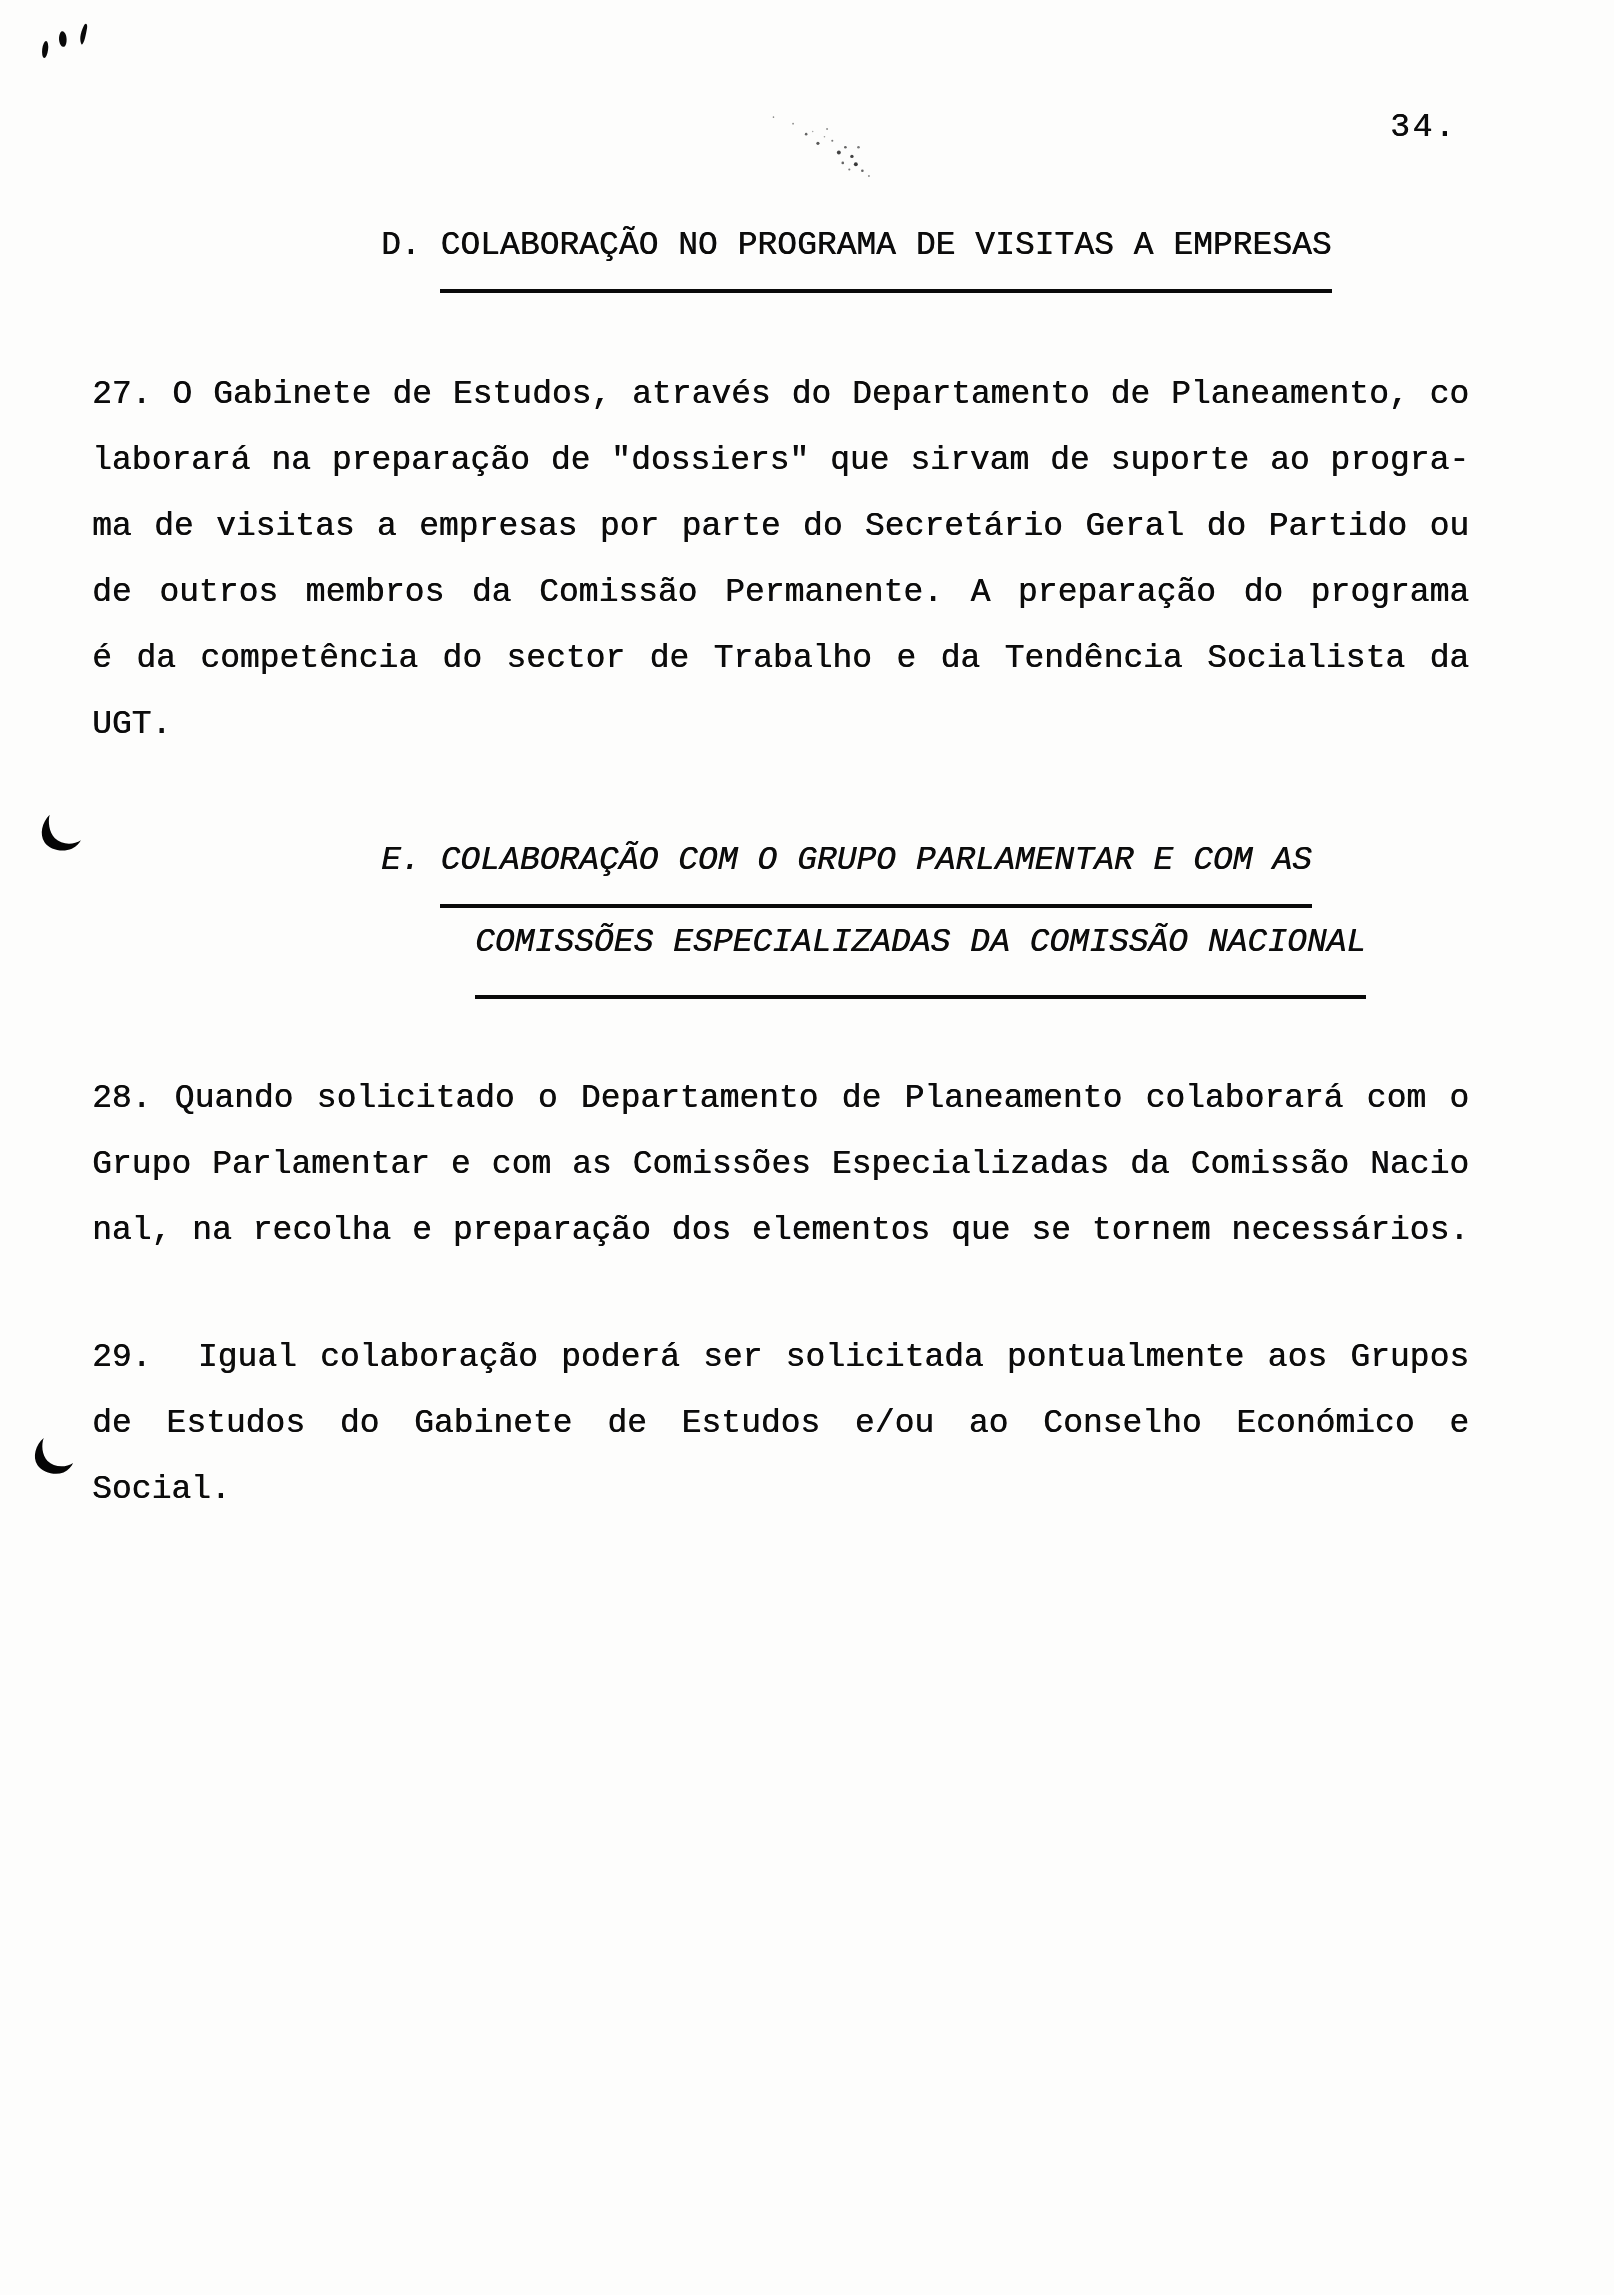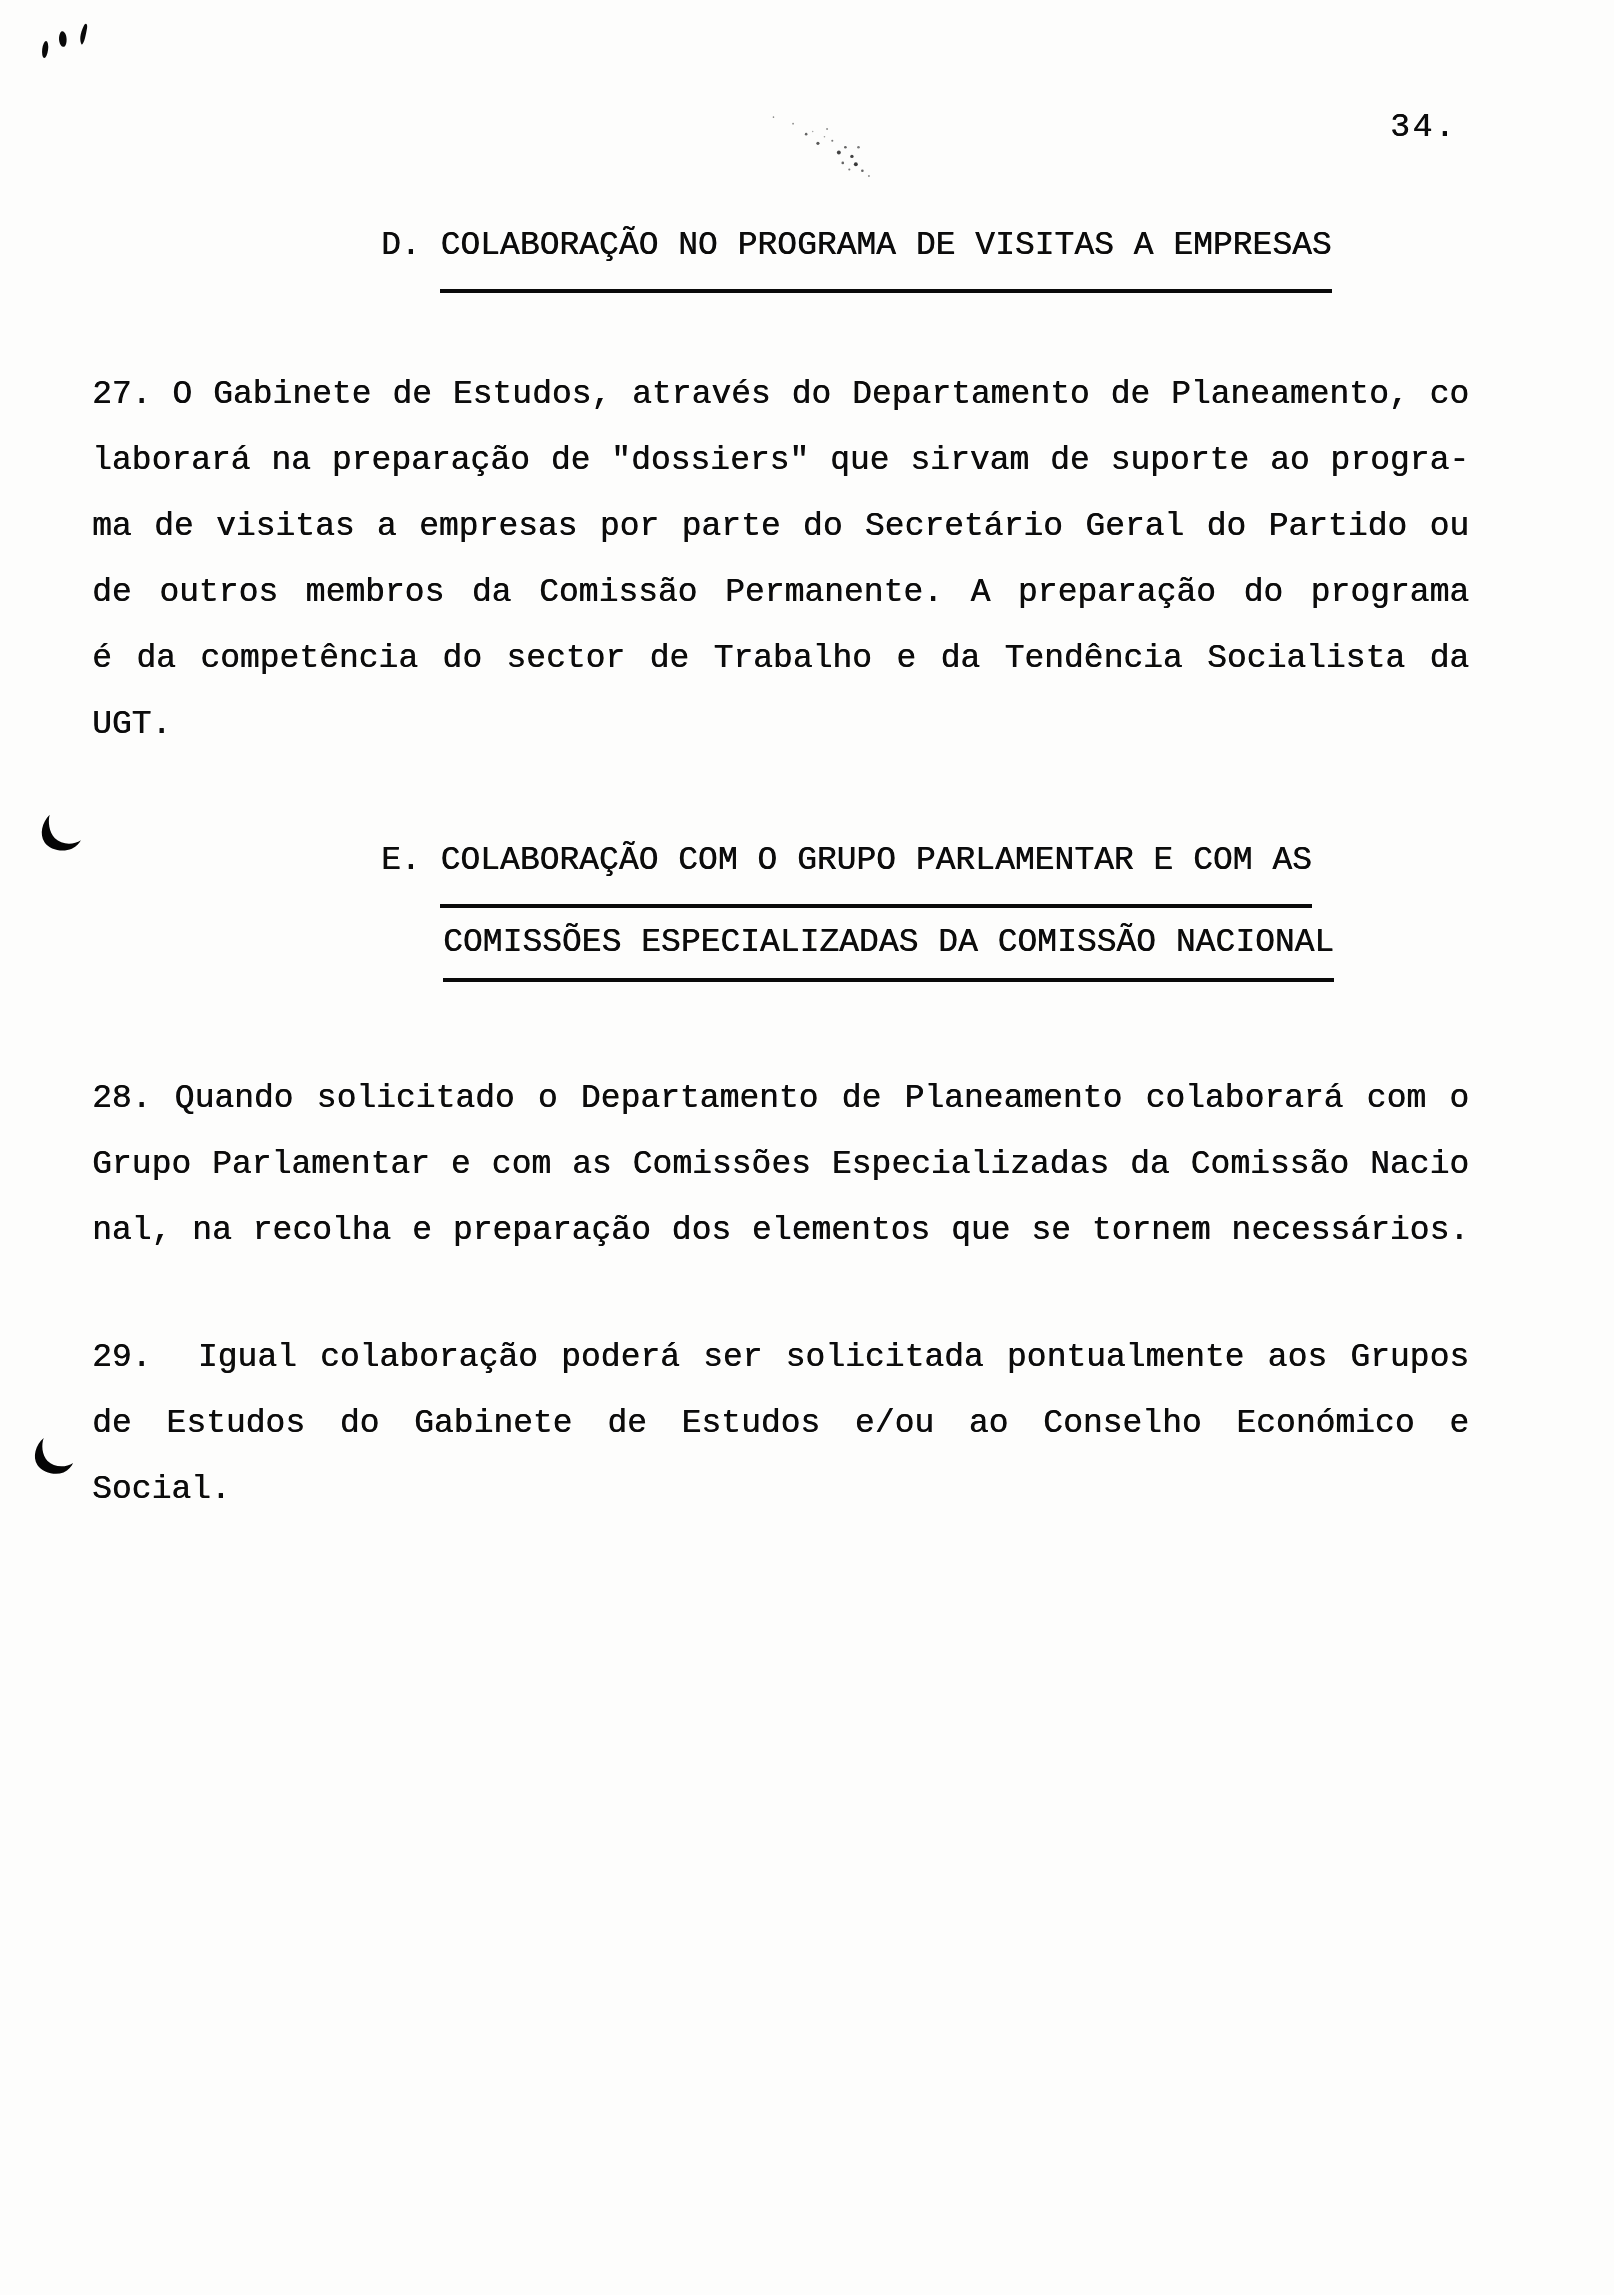--- a/index.html
+++ b/index.html
@@ -25,30 +25,30 @@
     font-size: 33px;
     letter-spacing: 2.6px;
     white-space: nowrap;
   }
   .heading {
     position: absolute;
     font-size: 33px;
     white-space: nowrap;
   }
   #heading-d { top: 227px; left: 381px; }
-  #heading-e { top: 842px; left: 381px; }
+  #heading-e { top: 842px; left: 381px; font-style: italic; }
   .underlined {
     display: inline-block;
     padding-bottom: 25px;
     border-bottom: 4.6px solid #0a0a0a;
   }
   #heading-e .heading-line2 {
-    margin-left: 62px;
+    margin-left: 94px;
     margin-top: 15.7px;
-    padding-bottom: 17px;
+    padding-bottom: 34px;
   }
   .para {
     position: absolute;
     left: 92px;
     width: 1377px;
     font-size: 33px;
   }
   #para-27 { top: 362px; }
   #para-28 { top: 1066px; }
   #para-29 { top: 1325px; }

